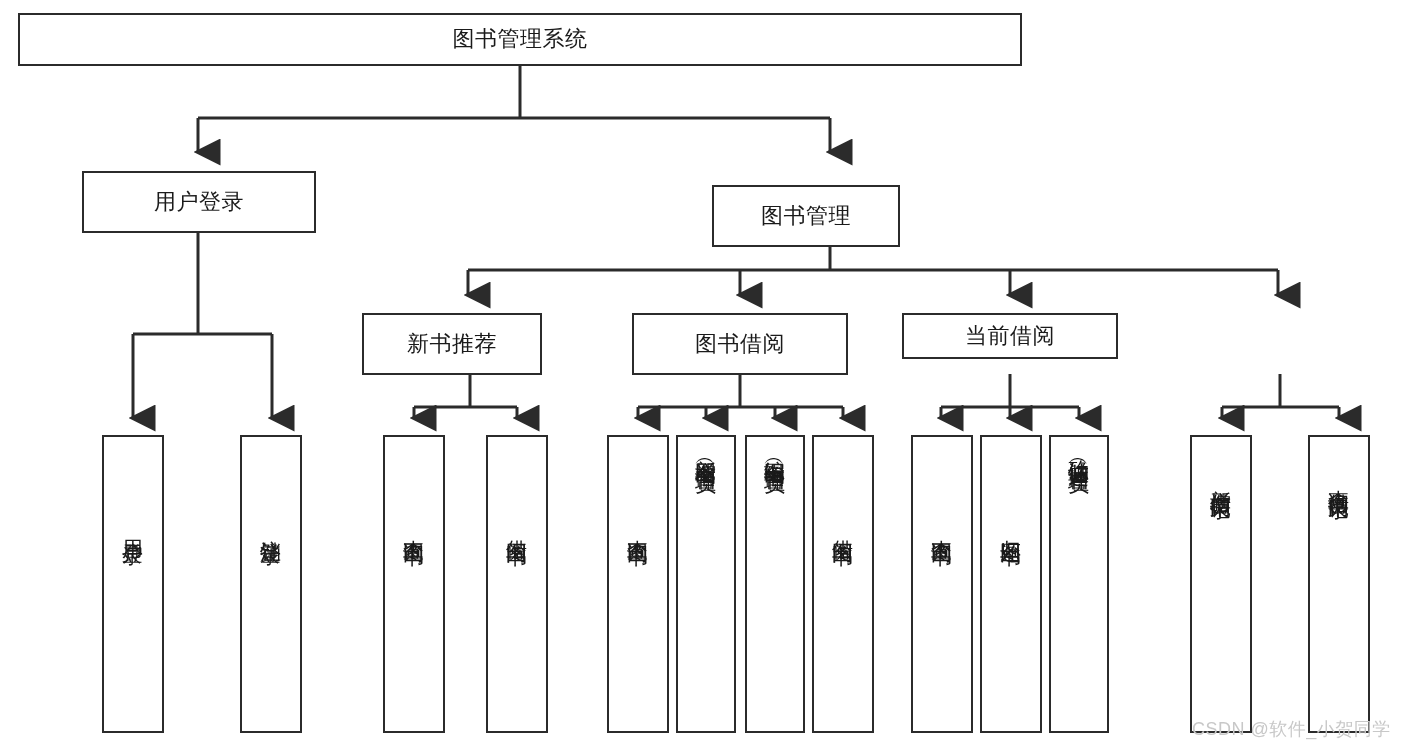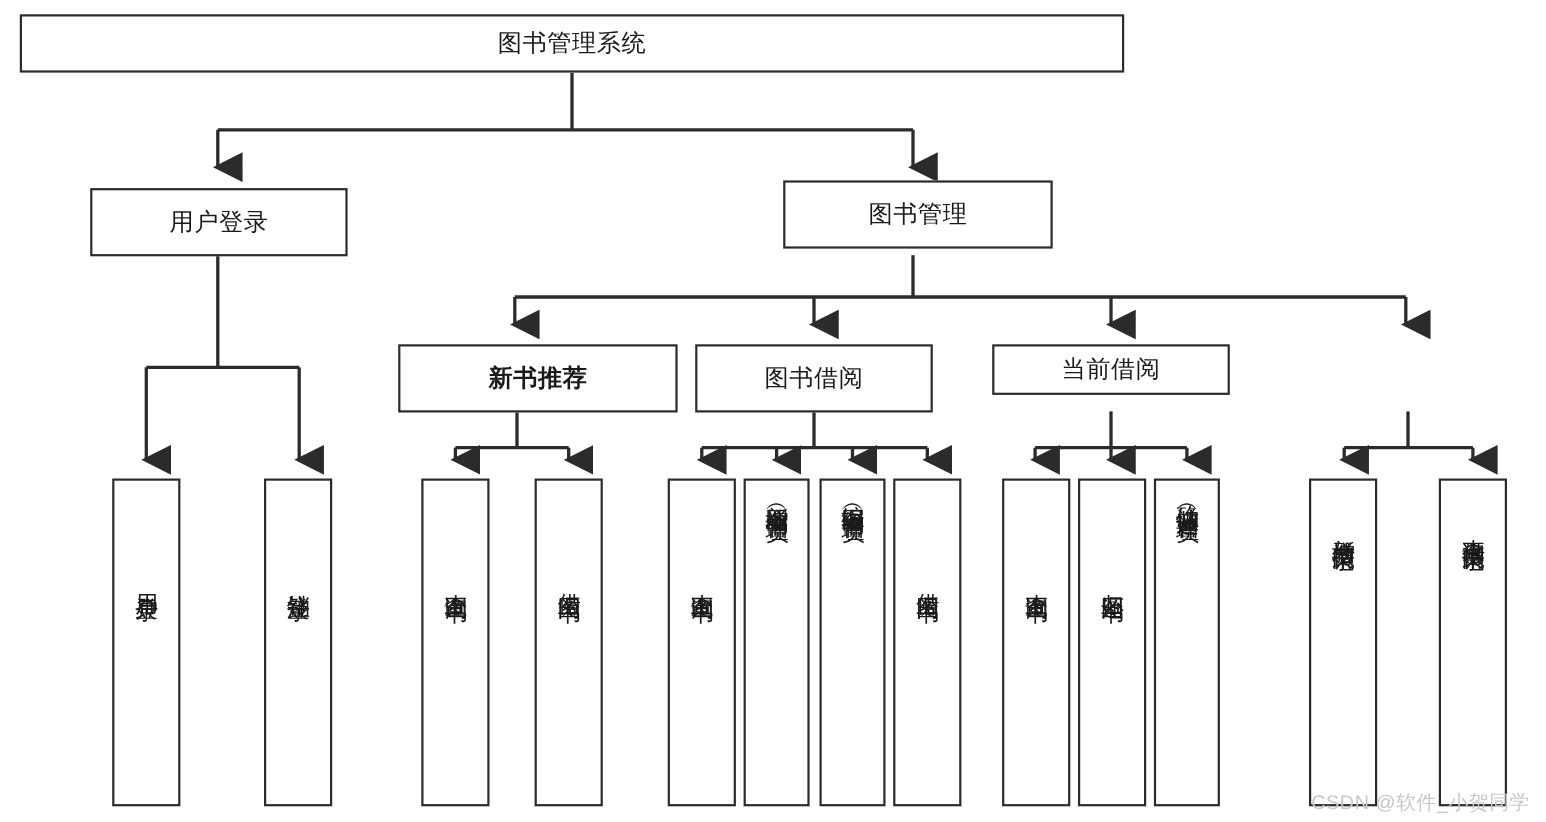--- a/index.html
+++ b/index.html
@@ -127,25 +127,25 @@
     </g>
   </svg>
 
   <div class="node root horiz" style="left:18px; top:13px; width:1004px; height:53px;">
     <span class="label">图书管理系统</span>
   </div>
 
   <div class="node horiz" style="left:82px; top:171px; width:234px; height:62px;">
     <span class="label">用户登录</span>
   </div>
-  <div class="node horiz" style="left:712px; top:164px; width:245px; height:62px;">
+  <div class="node horiz" style="left:712px; top:185px; width:188px; height:62px;">
     <span class="label">图书管理</span>
   </div>
 
-  <div class="node horiz" style="left:362px; top:313px; width:254px; height:62px;font-weight:bold;">
+  <div class="node horiz" style="left:362px; top:313px; width:180px; height:62px;">
     <span class="label">新书推荐</span>
   </div>
   <div class="node horiz" style="left:632px; top:313px; width:216px; height:62px;">
     <span class="label">图书借阅</span>
   </div>
   <div class="node horiz" style="left:902px; top:313px; width:216px; height:46px;">
     <span class="label">当前借阅</span>
   </div>
 
   <div class="node leaf" style="left:102px; top:435px; width:62px; height:298px; padding-top:86px;">

